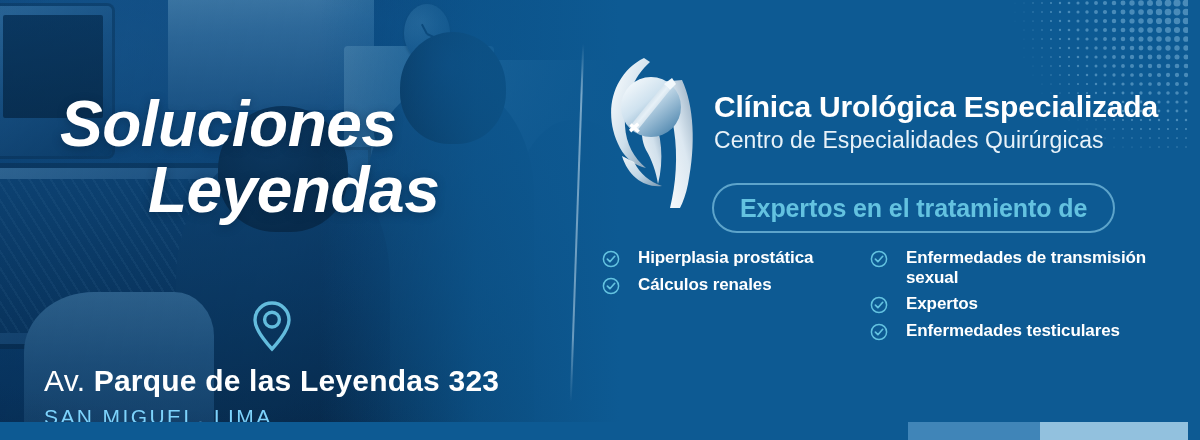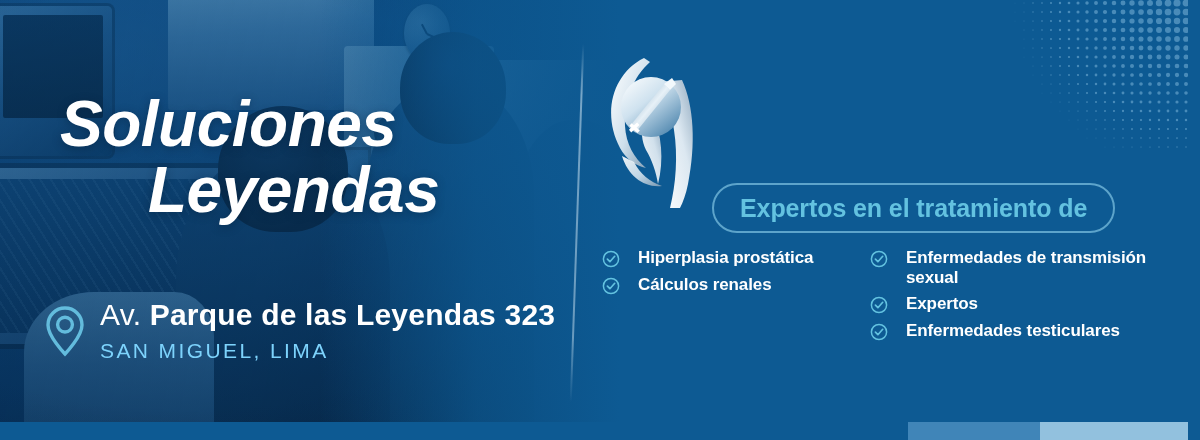--- a/index.html
+++ b/index.html
@@ -184,20 +184,21 @@
   }
   .headline .l2 { display: block; padding-left: 88px; }
 
   
   .address {
     position: absolute;
     left: 44px; top: 300px;
     display: flex;
     align-items: center;
     gap: 14px;
+    flex-direction: column;
   }
   .addr-text { line-height: 1; }
   .addr-line1 {
     color: #ffffff;
     font-size: 30px;
     letter-spacing: 0.2px;
     white-space: nowrap;
   }
   .addr-line1 .av { font-weight: 400; }
   .addr-line1 .street { font-weight: 700; }
@@ -668,20 +669,24 @@
       <circle cx="47" cy="55" r="30" fill="url(#circG)"></circle>
 
       <path d="M26 74 L60 32 L66 38 L32 80 Z" fill="url(#needleG)" opacity="0.95"></path>
       <path d="M60 32 L68 26 L72 32 L66 38 Z" fill="#f2f8fc"></path>
 
       <g fill="#ffffff">
         <rect x="25" y="74" width="11" height="3.4" transform="rotate(42 30 76)"></rect>
         <rect x="25" y="74" width="11" height="3.4" transform="rotate(-42 30 76)"></rect>
       </g>
     </svg>
+    <div class="brand-text">
+      <div class="brand-title">Clínica Urológica Especializada</div>
+      <div class="brand-sub">Centro de Especialidades Quirúrgicas</div>
+    </div>
   </div>
 
   <div class="pill">
     <span>Expertos en el tratamiento de</span>
   </div>
 
   <div class="checks">
     <div class="check-col">
       <div class="check-item">
         <svg class="check-icon" width="18" height="18" viewBox="0 0 18 18">

